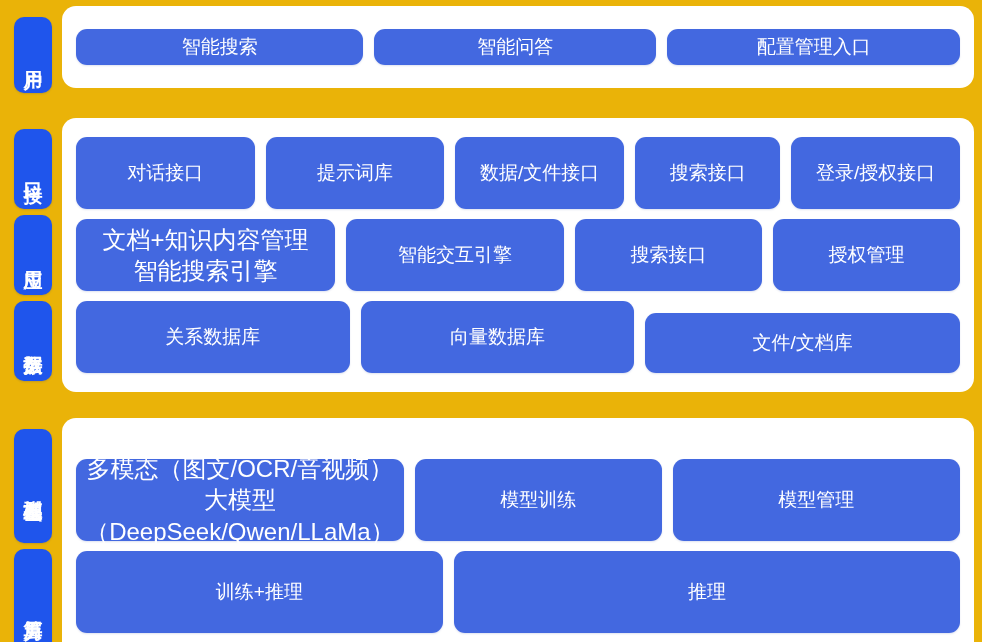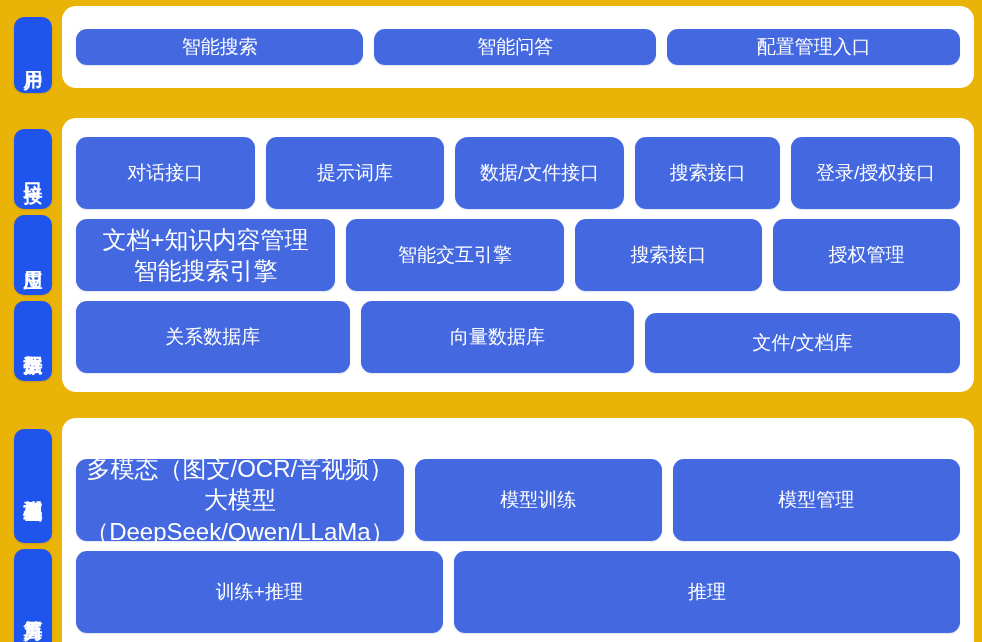--- a/index.html
+++ b/index.html
@@ -110,21 +110,21 @@
   #band-user   .tab   { font-size: 19px; }
 
   
   .u1 { flex: 1.02 1 0; }
   .u2 { flex: 1.00 1 0; }
   .u3 { flex: 1.04 1 0; }
 
   
   .i1 { flex: 0.98 1 0; }
   .i2 { flex: 0.98 1 0; }
-  .i3 { flex: 0.92 1 0; border-radius: 13px; }
+  .i3 { flex: 0.92 1 0; }
   .i4 { flex: 0.78 1 0; }
   .i5 { flex: 0.92 1 0; }
 
   
   .a1 { flex: 1.18 1 0; }
   .a2 { flex: 0.98 1 0; }
   .a3 { flex: 0.83 1 0; }
   .a4 { flex: 0.83 1 0; }
 
   

